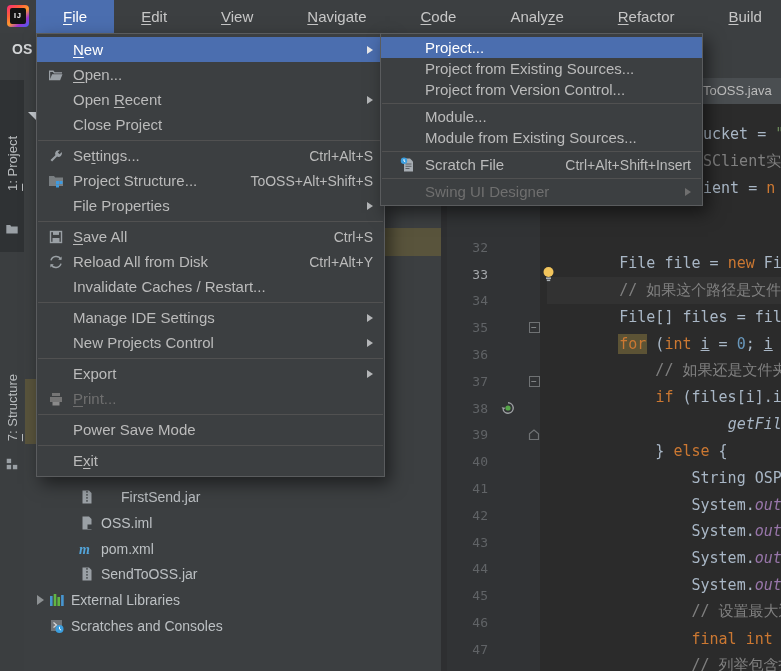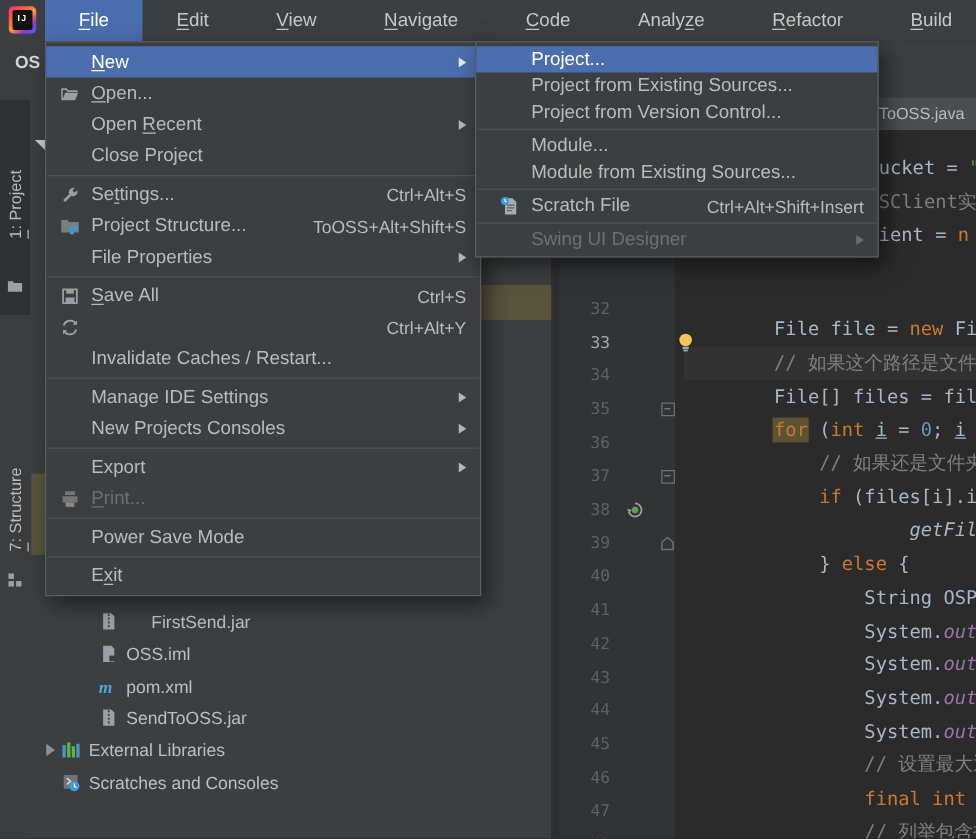--- a/index.html
+++ b/index.html
@@ -388,35 +388,36 @@
       </div>
       <div class="mi">
         <span class="ico">
           <svg width="16" height="16" viewBox="0 0 16 16">
             <path d="M12.8 5.4A5.3 5.3 0 0 0 3 6.4" fill="none" stroke="#9aa0a5" stroke-width="1.5"></path>
             <path d="M13.6 2.4v3.4h-3.4z" fill="#9aa0a5"></path>
             <path d="M3.2 10.6a5.3 5.3 0 0 0 9.8-1" fill="none" stroke="#9aa0a5" stroke-width="1.5"></path>
             <path d="M2.4 13.6v-3.4h3.4z" fill="#9aa0a5"></path>
           </svg>
         </span>
+        <span class="lbl">Reload All from Disk</span>
         <span class="sc">Ctrl+Alt+Y</span>
       </div>
       <div class="mi">
         <span class="ico"></span>
         <span class="lbl">Invalidate Caches / Restart...</span>
       </div>
       <div class="sep"></div>
       <div class="mi">
         <span class="ico"></span>
         <span class="lbl">Manage IDE Settings</span>
         <span class="arr"></span>
       </div>
       <div class="mi">
         <span class="ico"></span>
-        <span class="lbl">New Projects Consoles</span>
+        <span class="lbl">New Projects Control</span>
         <span class="arr"></span>
       </div>
       <div class="sep"></div>
       <div class="mi">
         <span class="ico"></span>
         <span class="lbl">Export</span>
         <span class="arr"></span>
       </div>
       <div class="mi dis">
         <span class="ico">

